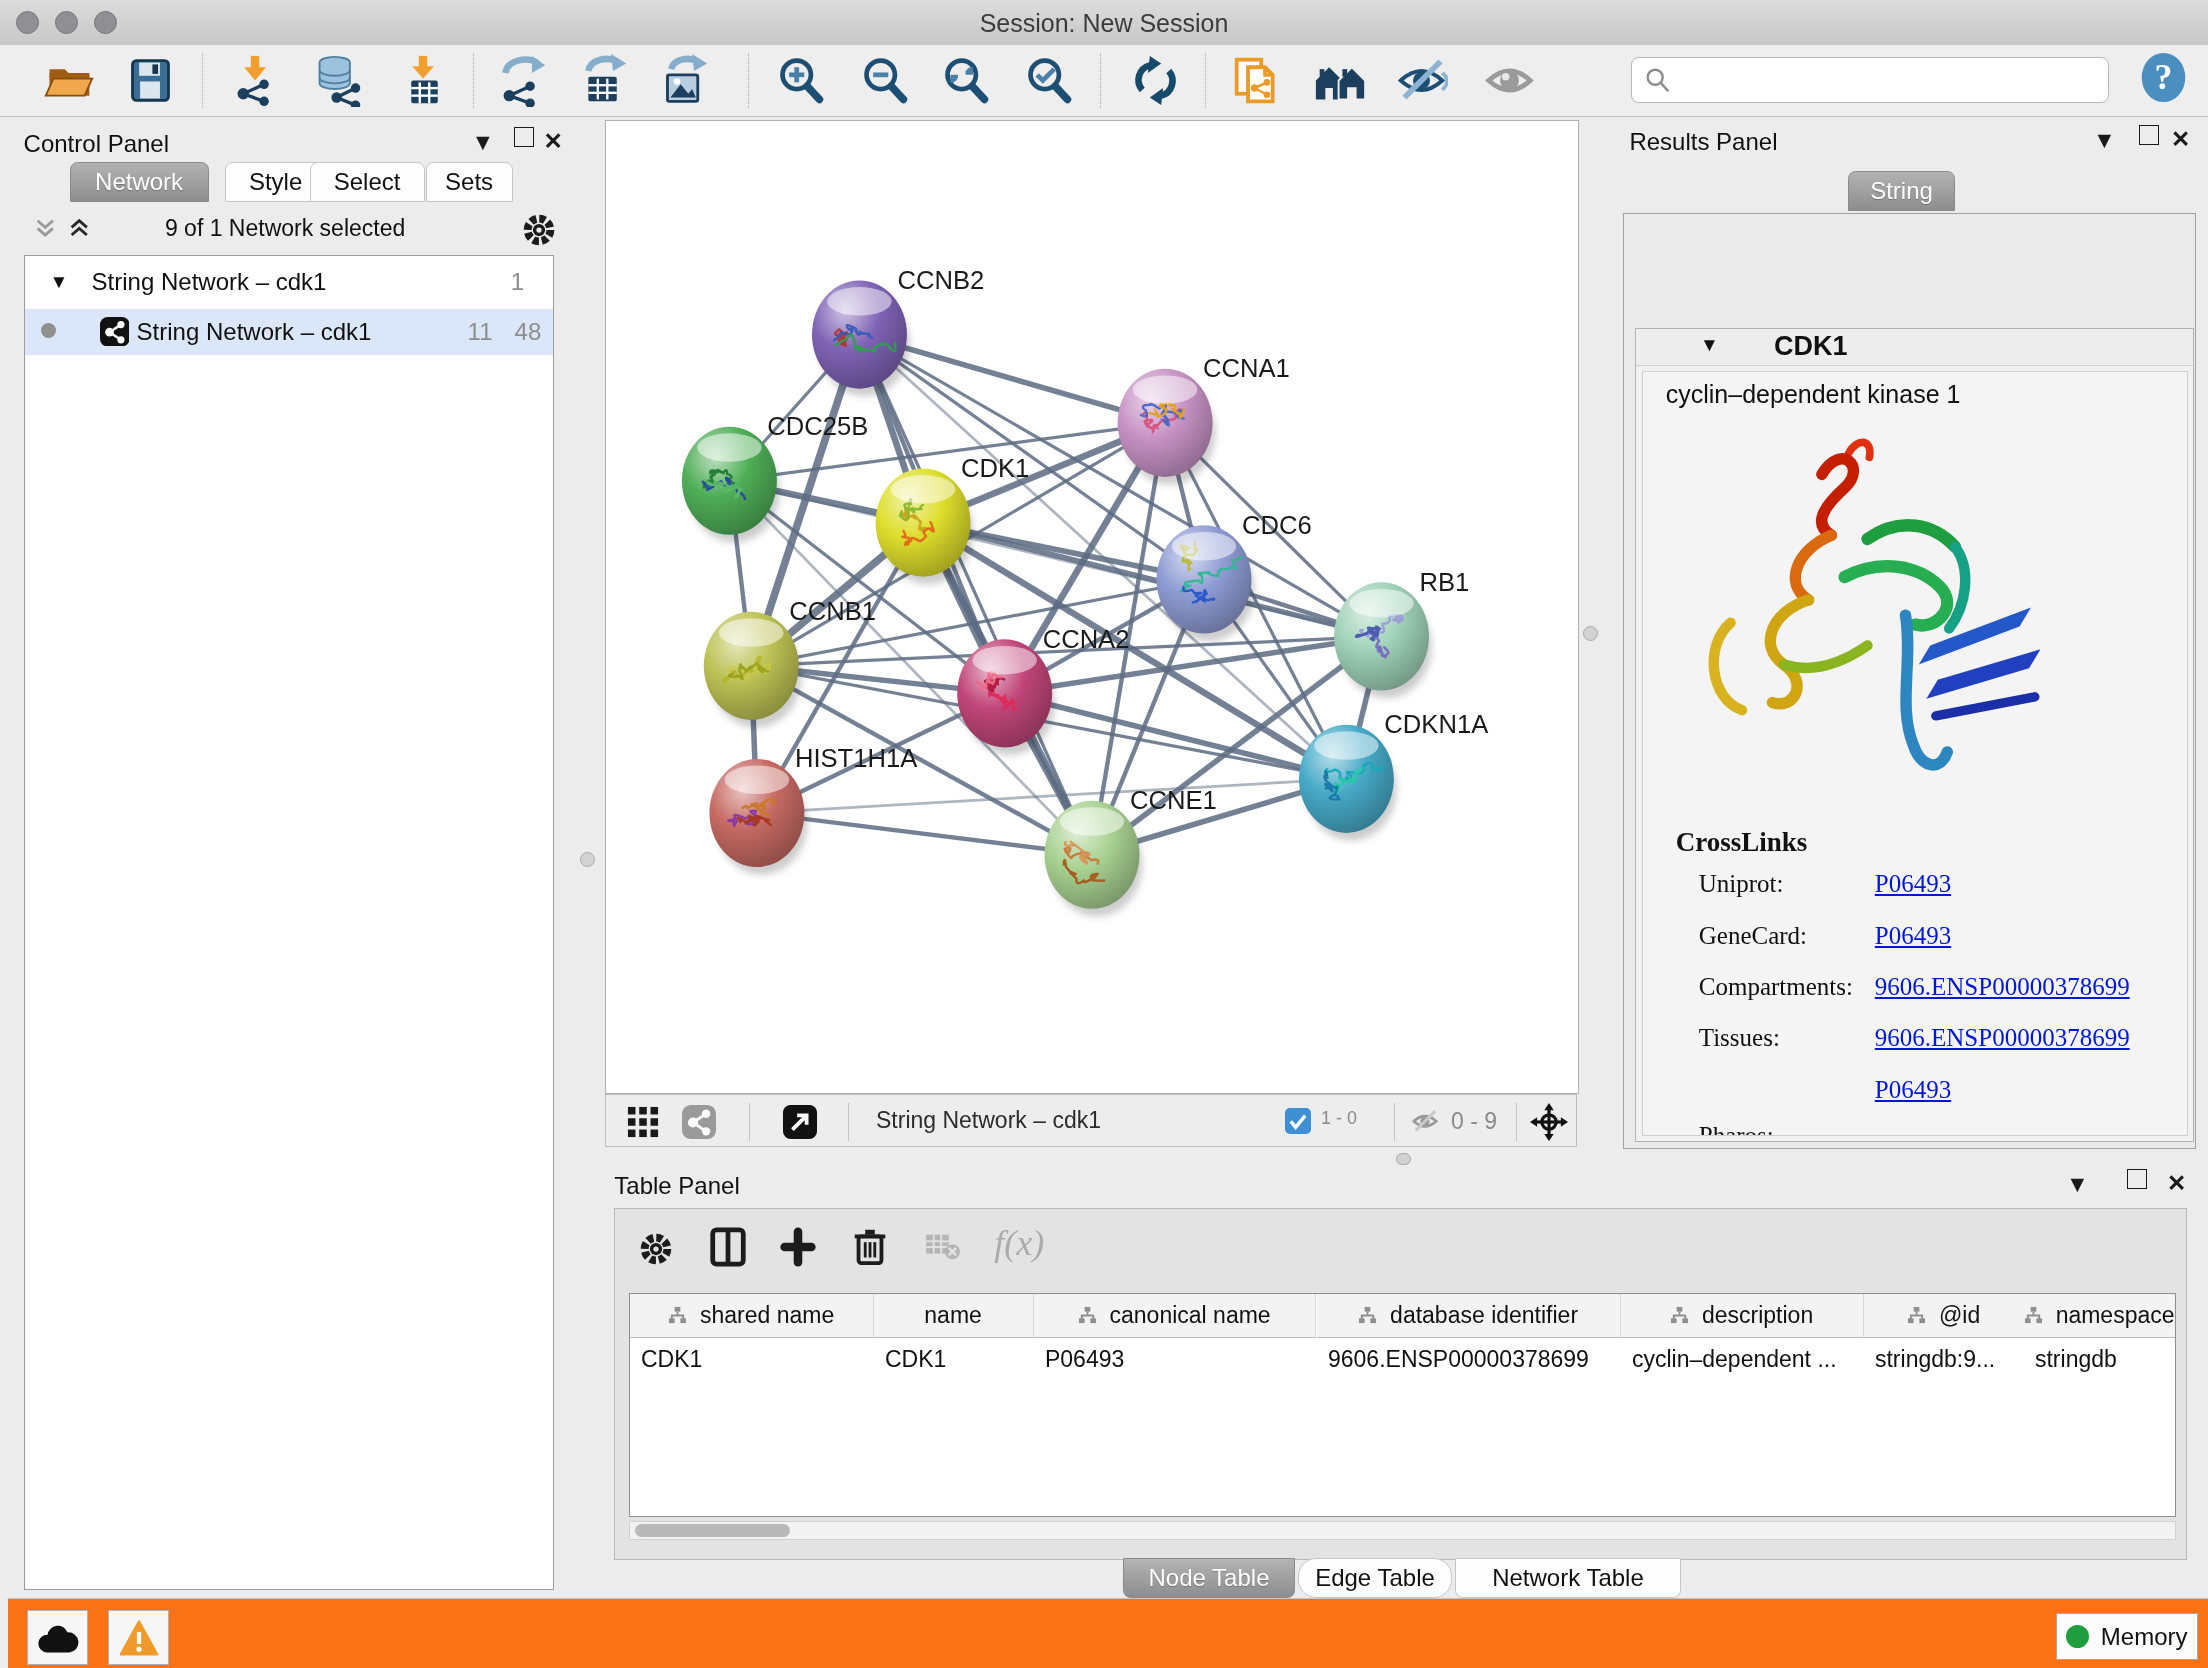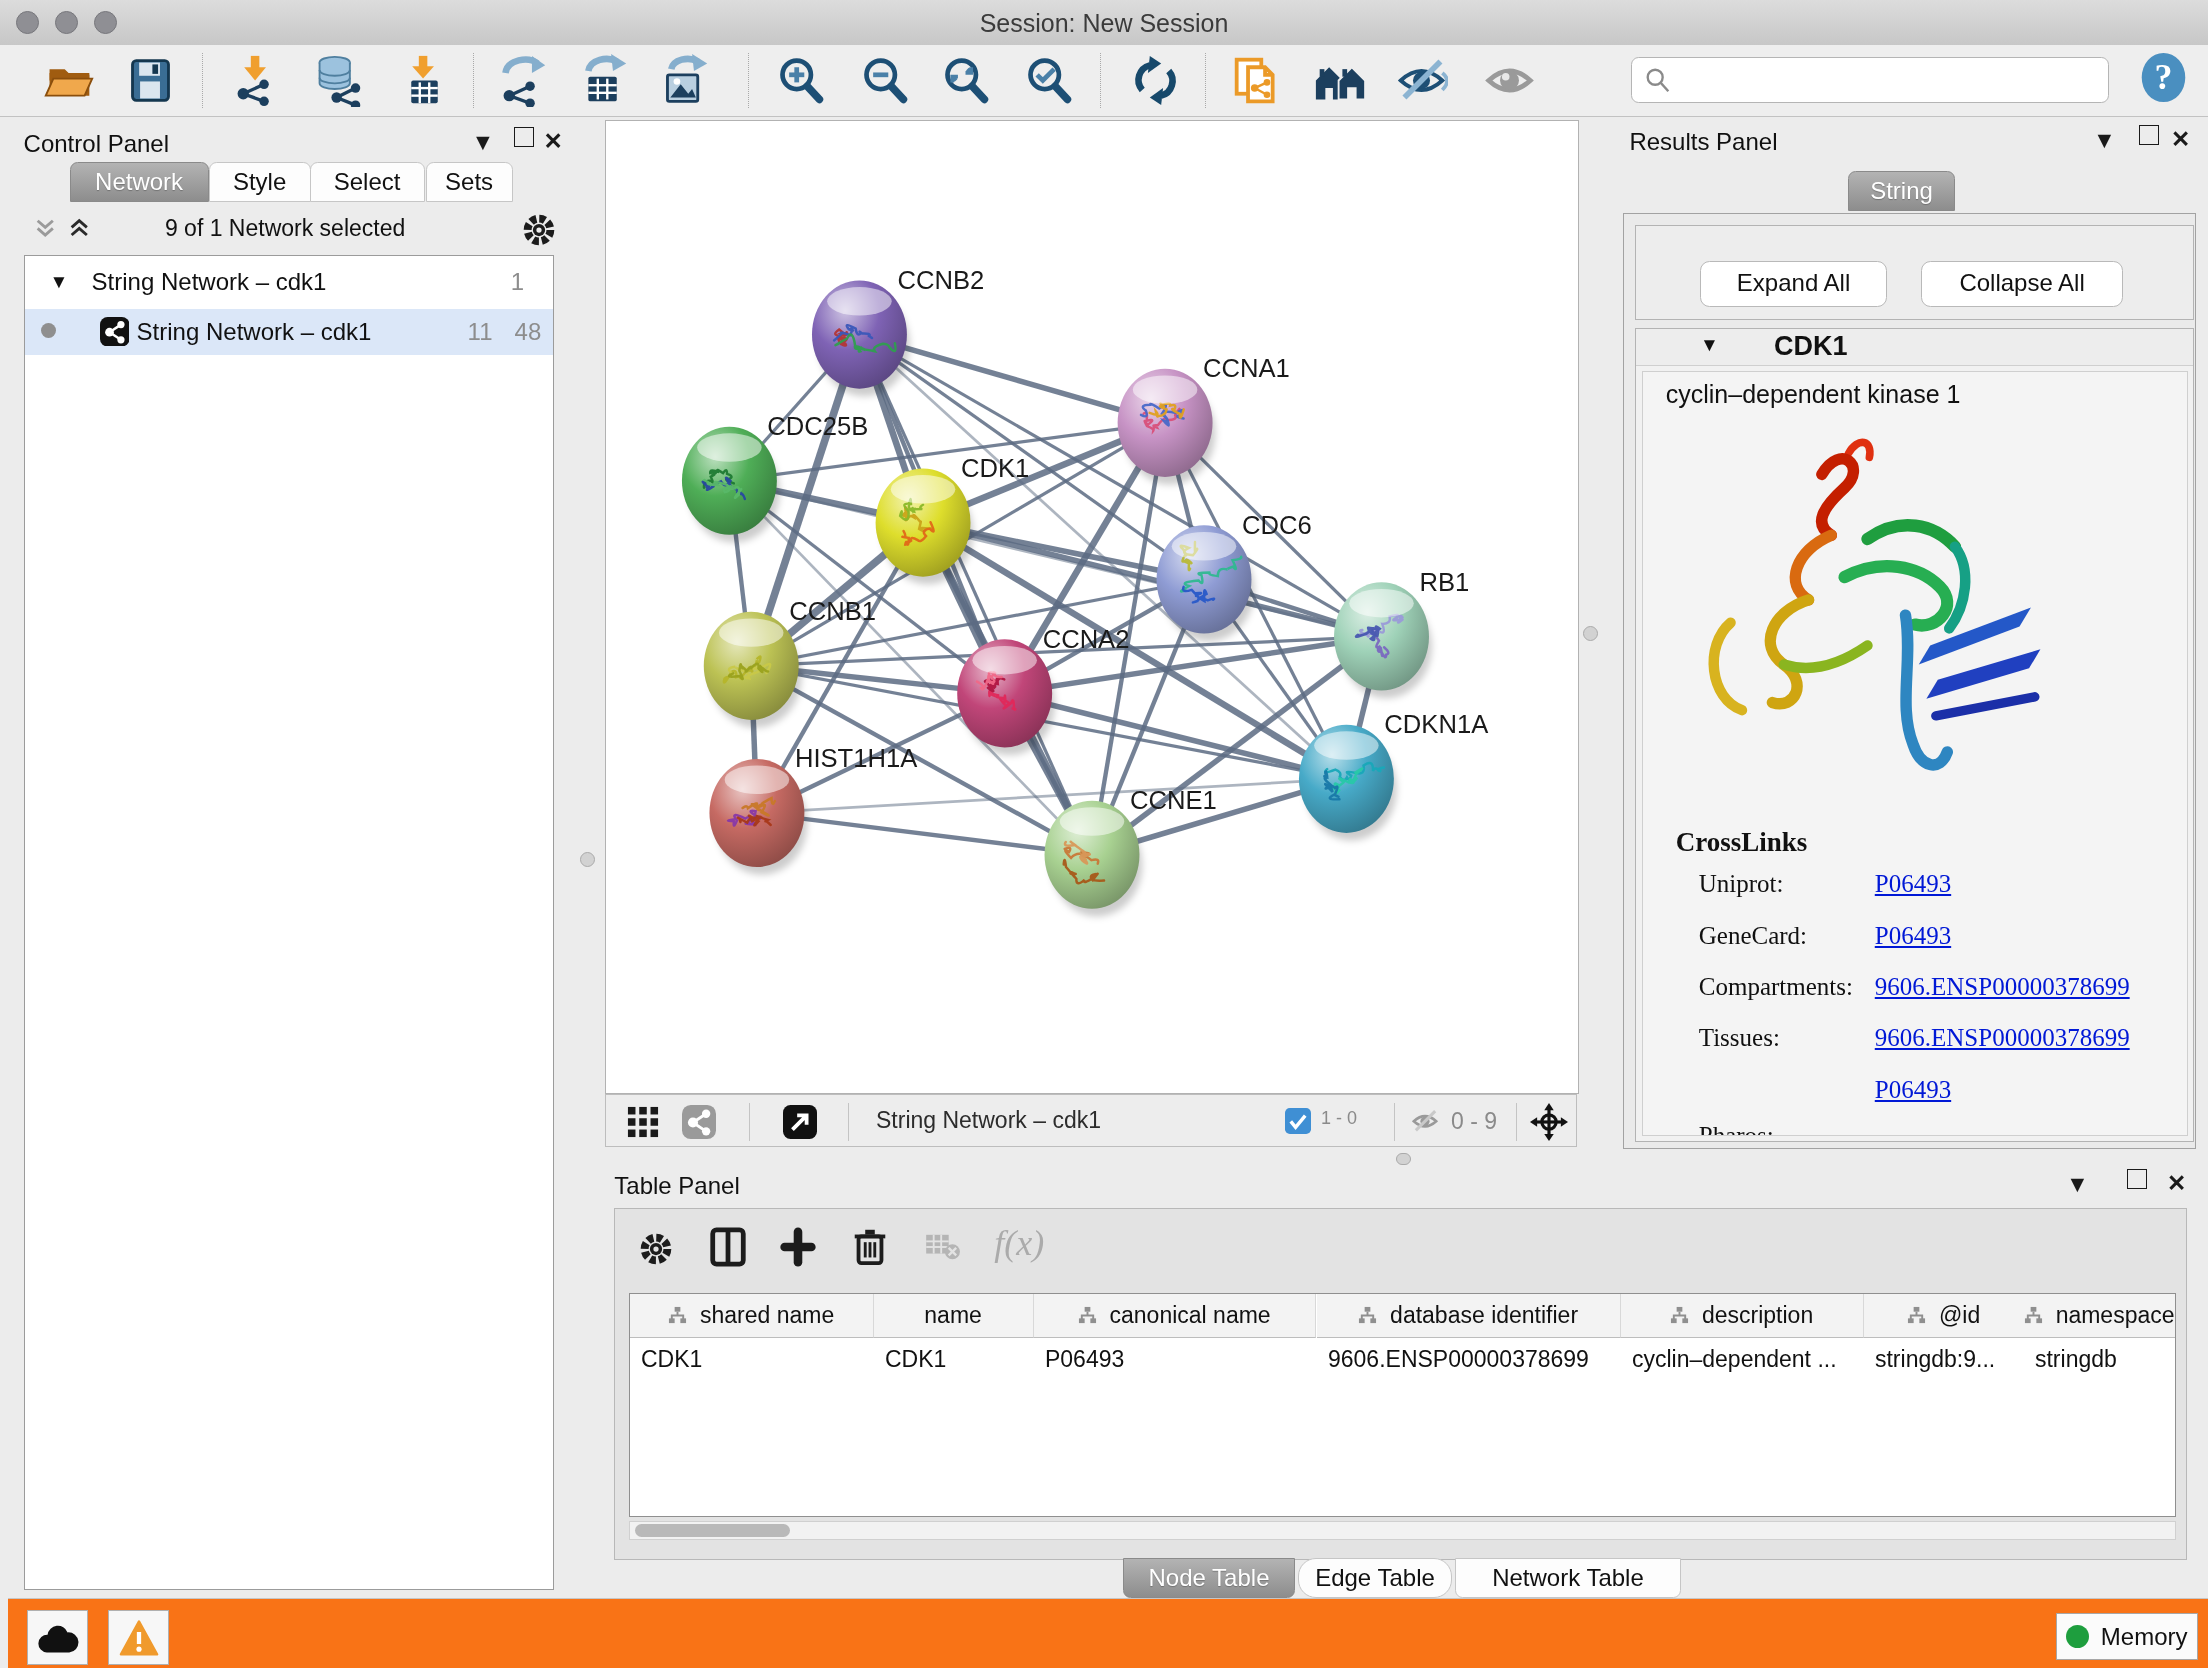--- a/index.html
+++ b/index.html
@@ -300,21 +300,21 @@
     </div>
   </div>
 
   <div id="control-panel">
     <div class="panel-title abs" style="left:16px;top:9.5px">Control Panel</div>
     <div class="winctl" style="left:464px;top:8.6px">▼</div>
     <div class="winctl" style="left:506px;top:6.7px;width:18px;height:18px;border:1.9px solid #1a1a1a"></div>
     <div class="winctl" style="left:536px;top:7.6px;font-weight:bold">✕</div>
     <div id="cp-tabs">
         <div class="tab sel" style="left: 62px; top: 42px; width: 139px;">Network</div>
-        <div class="tab" style="left: 201px; top: 42px; width: 102px;">Style</div>
+        <div class="tab" style="left: 217px; top: 42px; width: 102px;">Style</div>
         <div class="tab" style="left: 302px; top: 42px; width: 115px;">Select</div>
         <div class="tab" style="left: 418px; top: 42px; width: 87px;">Sets</div>
       </div>
     <div class="abs" style="left:23px;top:96px">
       <svg width="28.5" height="28.5" viewBox="0 0 30 30">
           <g fill="none" stroke="#9a9a9a" stroke-width="3">
             <polyline points="7,5 15,12 23,5"></polyline>
             <polyline points="7,13 15,20 23,13"></polyline>
           </g>
         </svg>
@@ -684,24 +684,20 @@
   <div class="splitter-dot" style="left:1583px;top:626px;width:13.3px;height:13.3px"></div>
   <div class="splitter-dot" style="left:1396px;top:1153px;width:13.3px;height:9.5px"></div>
 
   <div id="results-panel">
     <div class="panel-title abs" style="left:12.4px;top:7.6px">Results Panel</div>
     <div class="winctl" style="left:476px;top:6.7px">▼</div>
     <div class="winctl" style="left:522px;top:4.8px;width:18px;height:18px;border:1.9px solid #1a1a1a"></div>
     <div class="winctl" style="left:554px;top:5.7px;font-weight:bold">✕</div>
     <div class="tab sel" style="left:231px;top:51px;width:107px">String</div>
     <div id="rp-outer">
-      <div class="rp-box" style="top:11.4px;height:95px">
-        <div class="rp-btn" style="left:64px;top:35px;width:185px">Expand All</div>
-        <div class="rp-btn" style="left:285px;top:35px;width:200px">Collapse All</div>
-      </div>
       <div class="rp-box" style="top:114px;height:814px;background:#f1f1f1">
         <div class="abs" style="left:0;top:0;width:100%;height:36px;background:#ededed;border-bottom:1px solid #cfcfcf">
           <span class="abs" style="left:64px;top:4.8px;font-size:19px">▼</span>
           <span class="abs" style="left:138px;top:1.9px;font-size:27px;font-weight:bold">CDK1</span>
         </div>
         <div id="rp-desc">
           <div class="abs" style="left:23px;top:7.6px;font-size:25px">cyclin–dependent kinase 1</div>
           <svg class="abs" style="left:38px;top:53px" width="371" height="384" viewBox="0 0 390 404">
             <g fill="none" stroke-linecap="round">
               <path d="M176,30 C186,12 202,16 198,34" stroke="#e03010" stroke-width="8"></path>

